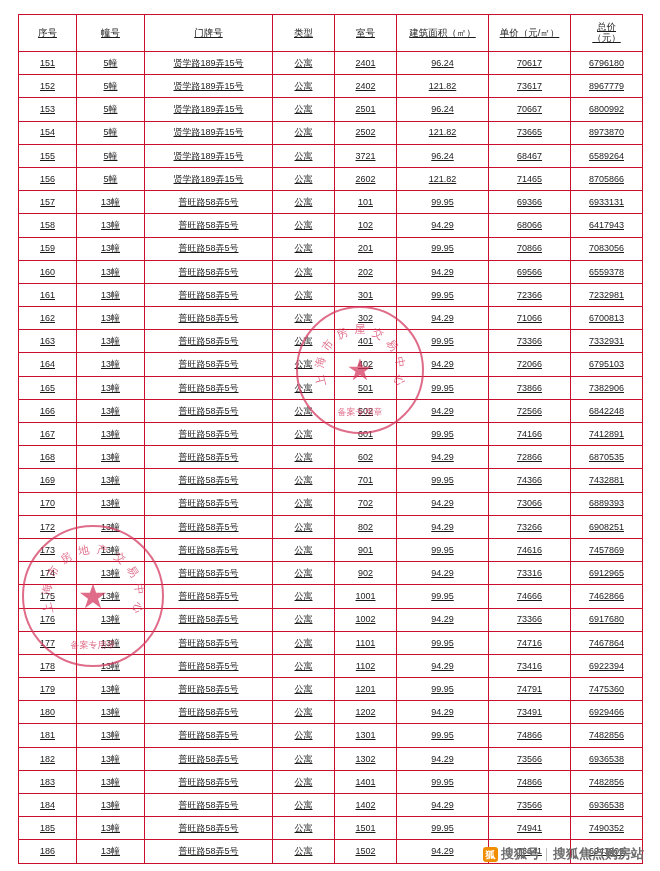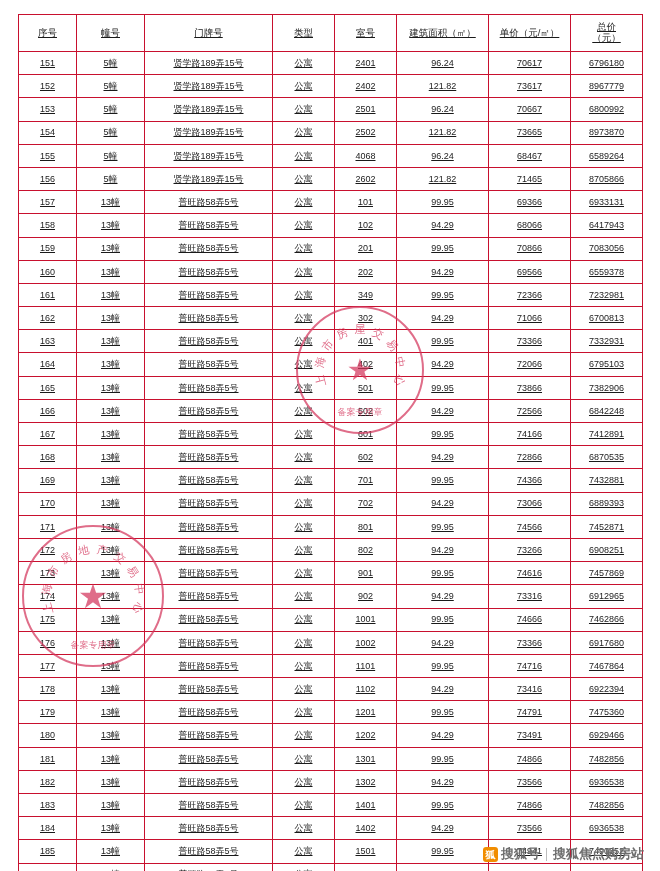--- a/index.html
+++ b/index.html
@@ -214,21 +214,21 @@
           <td>2502</td>
           <td>121.82</td>
           <td>73665</td>
           <td>8973870</td>
         </tr>
         <tr>
           <td>155</td>
           <td>5幢</td>
           <td>贤学路189弄15号</td>
           <td>公寓</td>
-          <td>4068</td>
+          <td>3721</td>
           <td>96.24</td>
           <td>68467</td>
           <td>6589264</td>
         </tr>
         <tr>
           <td>156</td>
           <td>5幢</td>
           <td>贤学路189弄15号</td>
           <td>公寓</td>
           <td>2602</td>
@@ -274,21 +274,21 @@
           <td>202</td>
           <td>94.29</td>
           <td>69566</td>
           <td>6559378</td>
         </tr>
         <tr>
           <td>161</td>
           <td>13幢</td>
           <td>普旺路58弄5号</td>
           <td>公寓</td>
-          <td>349</td>
+          <td>301</td>
           <td>99.95</td>
           <td>72366</td>
           <td>7232981</td>
         </tr>
         <tr>
           <td>162</td>
           <td>13幢</td>
           <td>普旺路58弄5号</td>
           <td>公寓</td>
           <td>302</td>
@@ -368,30 +368,20 @@
         </tr>
         <tr>
           <td>170</td>
           <td>13幢</td>
           <td>普旺路58弄5号</td>
           <td>公寓</td>
           <td>702</td>
           <td>94.29</td>
           <td>73066</td>
           <td>6889393</td>
-        </tr>
-        <tr>
-          <td>171</td>
-          <td>13幢</td>
-          <td>普旺路58弄5号</td>
-          <td>公寓</td>
-          <td>801</td>
-          <td>99.95</td>
-          <td>74566</td>
-          <td>7452871</td>
         </tr>
         <tr>
           <td>172</td>
           <td>13幢</td>
           <td>普旺路58弄5号</td>
           <td>公寓</td>
           <td>802</td>
           <td>94.29</td>
           <td>73266</td>
           <td>6908251</td>

